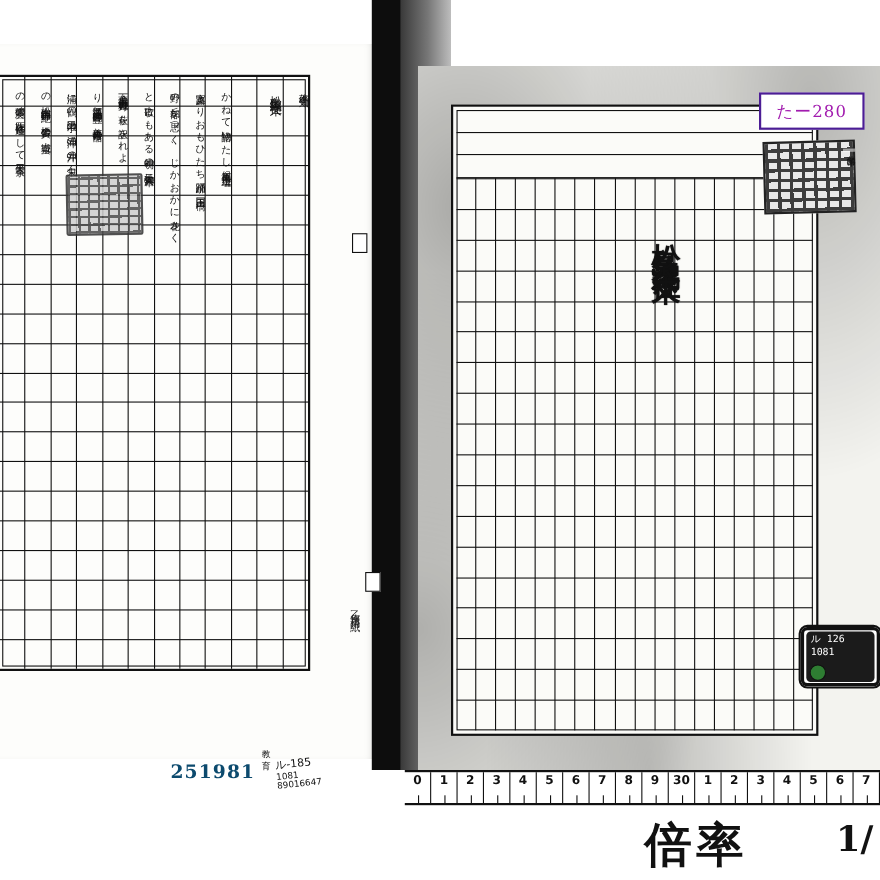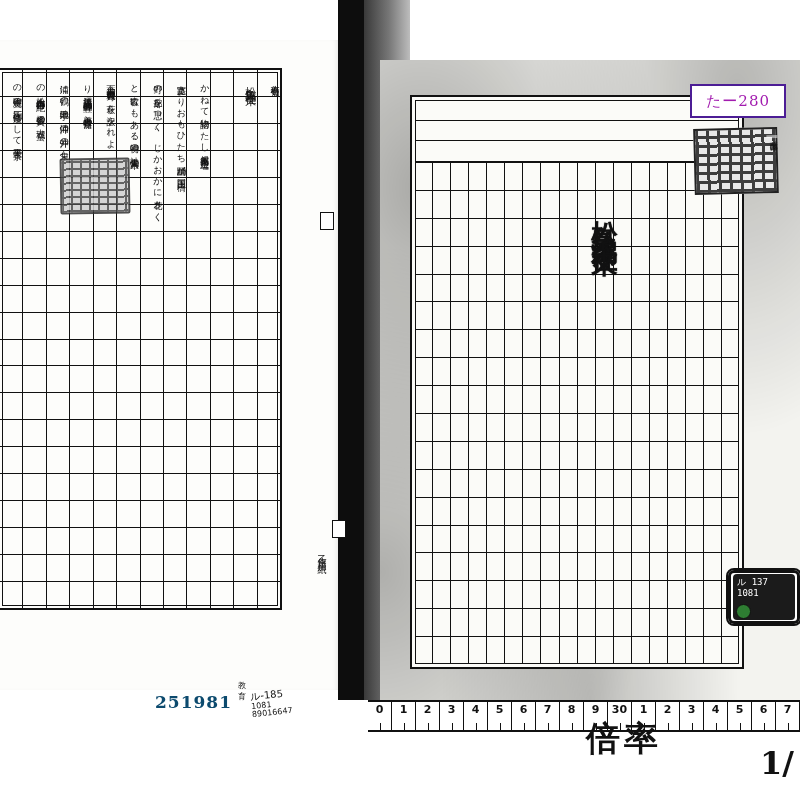--- a/index.html
+++ b/index.html
@@ -186,22 +186,22 @@
     flex:1;border-right:1px solid #111;position:relative;
     font-family:"DejaVu Sans", sans-serif;font-size:11px;font-weight:bold;color:#111;
     display:flex;align-items:flex-start;justify-content:center;padding-top:1px;
   }
   #ruler .tick:after{
     content:"";position:absolute;left:50%;bottom:0;width:1px;height:7px;background:#111;
   }
 
   
   #scale-text{
-    position:absolute;left:586px;top:716px;
-    font-family:Liberation Sans, sans-serif;font-size:34px;font-weight:bold;color:#111;
+    position:absolute;left:586px;top:740px;
+    font-family:Liberation Sans, sans-serif;font-size:43px;font-weight:bold;color:#111;
     letter-spacing:4px;white-space:nowrap;
   }
   #scale-val{
     position:absolute;left:760px;top:744px;
     font-family:"DejaVu Serif", serif;font-size:32px;font-weight:bold;color:#111;
   }
 
   
   .gutter-mark{position:absolute;background:#111;}
 </style>
@@ -351,21 +351,21 @@
   <div id="right-title">松島象潟往來</div>
 
   <div id="callnum">たー280</div>
 
   <div id="seal-right">
     <span class="seal-txt">蔵書印</span>
   </div>
 
   <div id="barcode-box">
     <div class="bc-inner">
-      <div>ル 137</div>
+      <div>ル 126</div>
       <div>1081</div>
     </div>
     <div class="bc-dot"></div>
   </div>
 
   <div id="ruler">
     <div class="ticks">
       <div class="tick">0</div>
       <div class="tick">1</div>
       <div class="tick">2</div>

